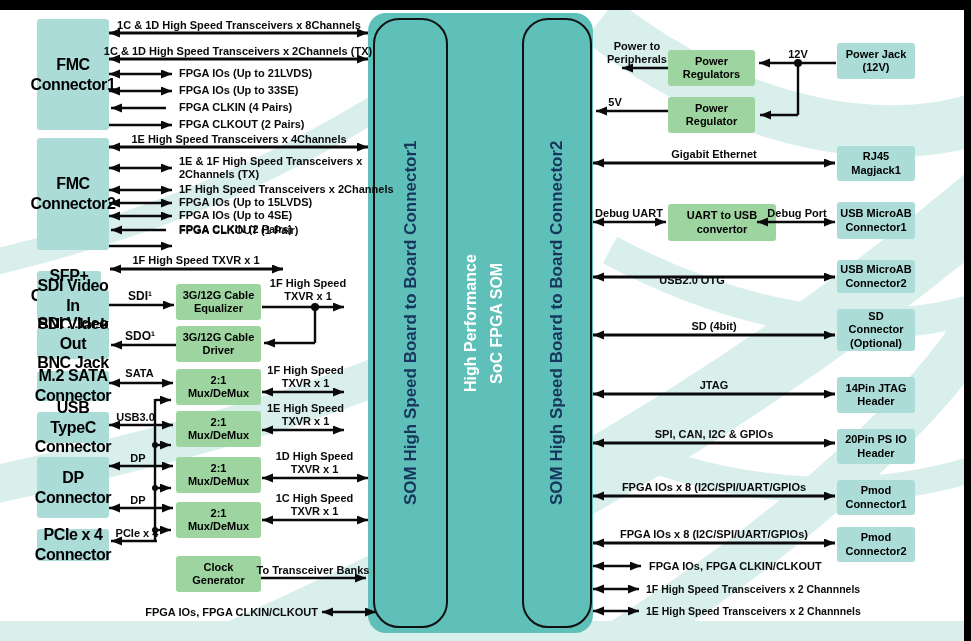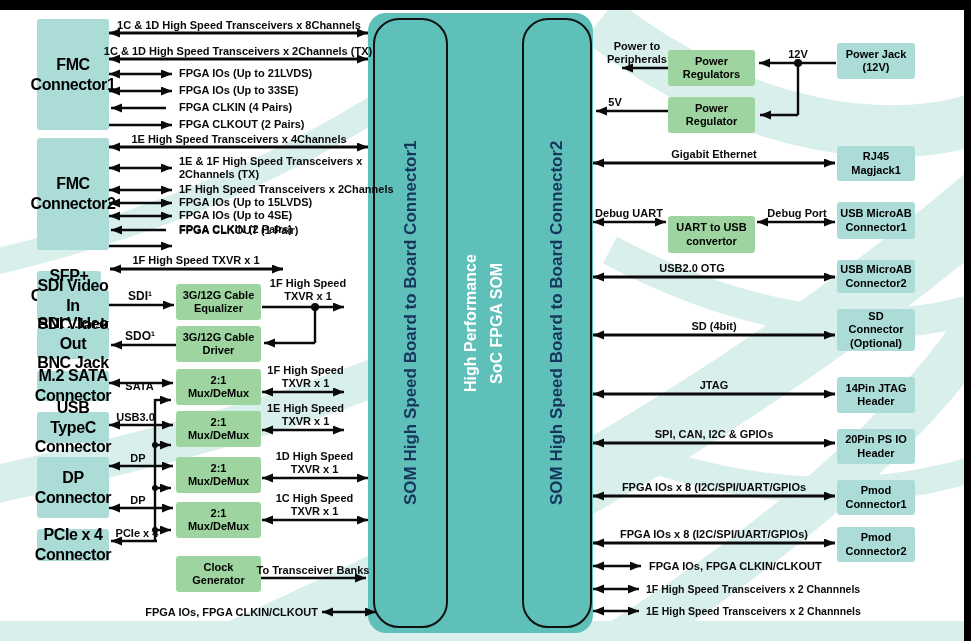--- a/index.html
+++ b/index.html
@@ -100,21 +100,21 @@
 Mux/DeMux</div>
   <div class="box green" style="left:176px;top:502px;width:85px;height:36px">2:1
 Mux/DeMux</div>
   <div class="box green" style="left:176px;top:556px;width:85px;height:36px">Clock
 Generator</div>
 
   <div class="box green" style="left:668px;top:50px;width:87px;height:36px">Power
 Regulators</div>
   <div class="box green" style="left:668px;top:97px;width:87px;height:36px">Power
 Regulator</div>
-  <div class="box green" style="left:668px;top:216px;width:87px;height:37px">UART to USB
+  <div class="box green" style="left:668px;top:204px;width:108px;height:37px">UART to USB
 convertor</div>
 
   <div class="box rteal" style="left:837px;top:43px;width:78px;height:36px">Power Jack
 (12V)</div>
   <div class="box rteal" style="left:837px;top:146px;width:78px;height:35px">RJ45
 Magjack1</div>
   <div class="box rteal" style="left:837px;top:202px;width:78px;height:37px">USB MicroAB
 Connector1</div>
   <div class="box rteal" style="left:837px;top:260px;width:78px;height:33px">USB MicroAB
 Connector2</div>
@@ -217,21 +217,21 @@
   <div class="lbl" style="left:179px;top:183px">1F High Speed Transceivers x 2Channels</div>
   <div class="lbl" style="left:179px;top:196px">FPGA IOs (Up to 15LVDS)</div>
   <div class="lbl" style="left:179px;top:209px">FPGA IOs (Up to 4SE)</div>
   <div class="lbl" style="left:179px;top:223px">FPGA CLKIN (2 Pairs)</div>
   <div class="lbl" style="left:179px;top:224px">FPGA CLKOUT (1 Pair)</div>
   <div class="lbl c" style="left:96px;top:254px;width:200px">1F  High Speed TXVR x 1</div>
   <div class="lbl c" style="left:120px;top:290px;width:40px;font-size:12px">SDI¹</div>
   <div class="lbl c" style="left:120px;top:330px;width:40px;font-size:12px">SDO¹</div>
   <div class="lbl c" style="left:258px;top:277px;width:100px">1F High Speed
 TXVR x 1</div>
-  <div class="lbl c" style="left:112px;top:380px;width:55px">SATA</div>
+  <div class="lbl c" style="left:112px;top:367px;width:55px">SATA</div>
   <div class="lbl c" style="left:108px;top:411px;width:55px">USB3.0</div>
   <div class="lbl c" style="left:118px;top:452px;width:40px">DP</div>
   <div class="lbl c" style="left:118px;top:494px;width:40px">DP</div>
   <div class="lbl c" style="left:108px;top:527px;width:58px">PCIe x 4</div>
   <div class="lbl c" style="left:253px;top:364px;width:105px">1F High Speed
 TXVR x 1</div>
   <div class="lbl c" style="left:253px;top:402px;width:105px">1E High Speed
 TXVR x 1</div>
   <div class="lbl c" style="left:262px;top:450px;width:105px">1D High Speed
 TXVR x 1</div>
@@ -240,21 +240,21 @@
   <div class="lbl c" style="left:256px;top:564px;width:114px">To Transceiver Banks</div>
   <div class="lbl r" style="left:140px;top:606px;width:178px">FPGA IOs, FPGA CLKIN/CLKOUT</div>
 
   <div class="lbl c" style="left:606px;top:40px;width:62px">Power to
 Peripherals</div>
   <div class="lbl c" style="left:778px;top:48px;width:40px">12V</div>
   <div class="lbl c" style="left:598px;top:96px;width:34px">5V</div>
   <div class="lbl c" style="left:592px;top:148px;width:244px">Gigabit Ethernet</div>
   <div class="lbl c" style="left:592px;top:207px;width:74px">Debug UART</div>
   <div class="lbl c" style="left:749px;top:207px;width:96px">Debug Port</div>
-  <div class="lbl c" style="left:592px;top:262px;width:200px">USB2.0 OTG</div>
+  <div class="lbl c" style="left:592px;top:274px;width:200px">USB2.0 OTG</div>
   <div class="lbl c" style="left:592px;top:320px;width:244px">SD (4bit)</div>
   <div class="lbl c" style="left:592px;top:379px;width:244px">JTAG</div>
   <div class="lbl c" style="left:592px;top:428px;width:244px">SPI, CAN, I2C &amp; GPIOs</div>
   <div class="lbl c" style="left:592px;top:481px;width:244px">FPGA IOs x 8 (I2C/SPI/UART/GPIOs</div>
   <div class="lbl c" style="left:592px;top:528px;width:244px">FPGA IOs x 8 (I2C/SPI/UART/GPIOs)</div>
   <div class="lbl" style="left:649px;top:560px">FPGA IOs, FPGA CLKIN/CLKOUT</div>
   <div class="lbl small" style="left:646px;top:583px">1F High Speed Transceivers x 2 Channnels</div>
   <div class="lbl small" style="left:646px;top:605px">1E High Speed Transceivers x 2 Channnels</div>
 
 </div>

